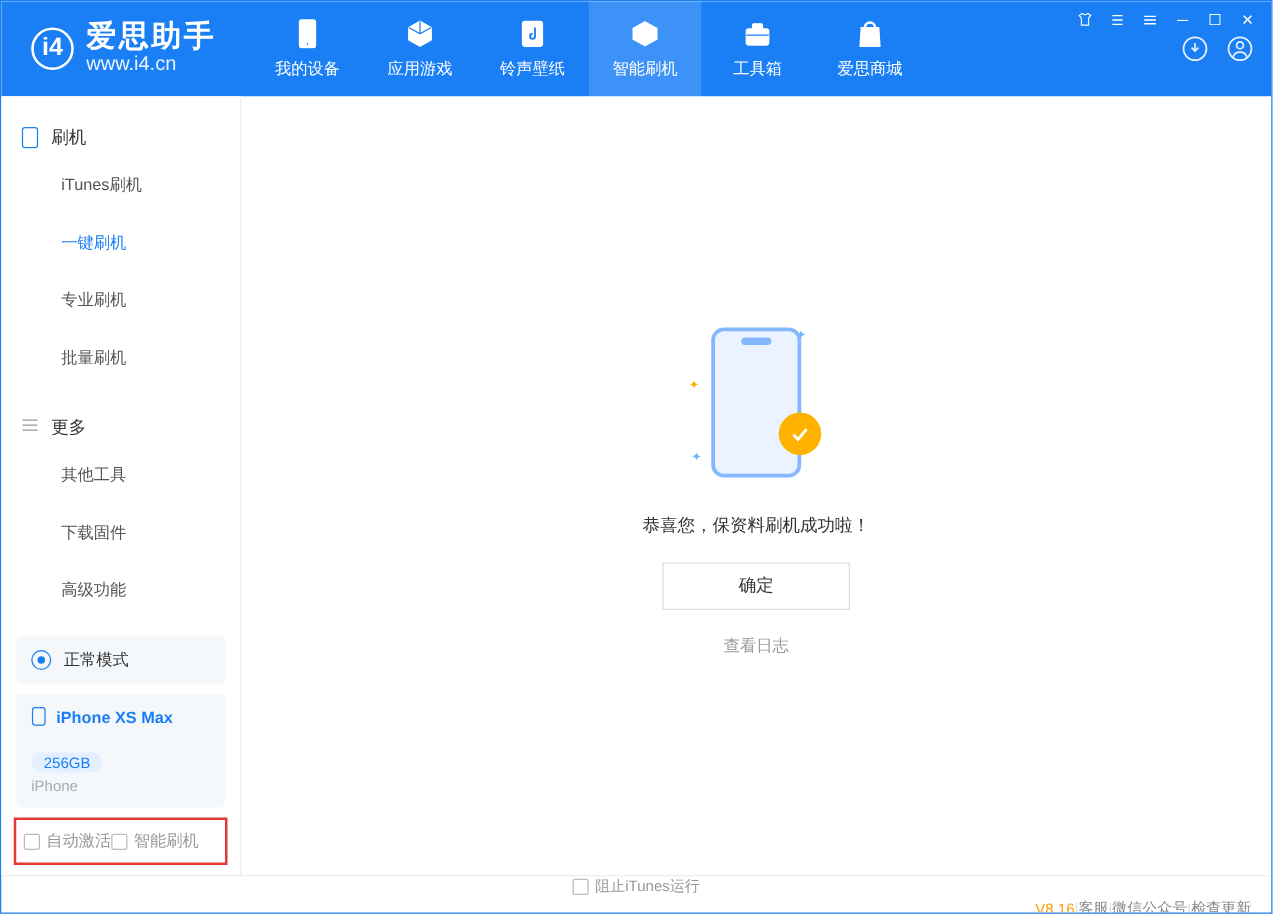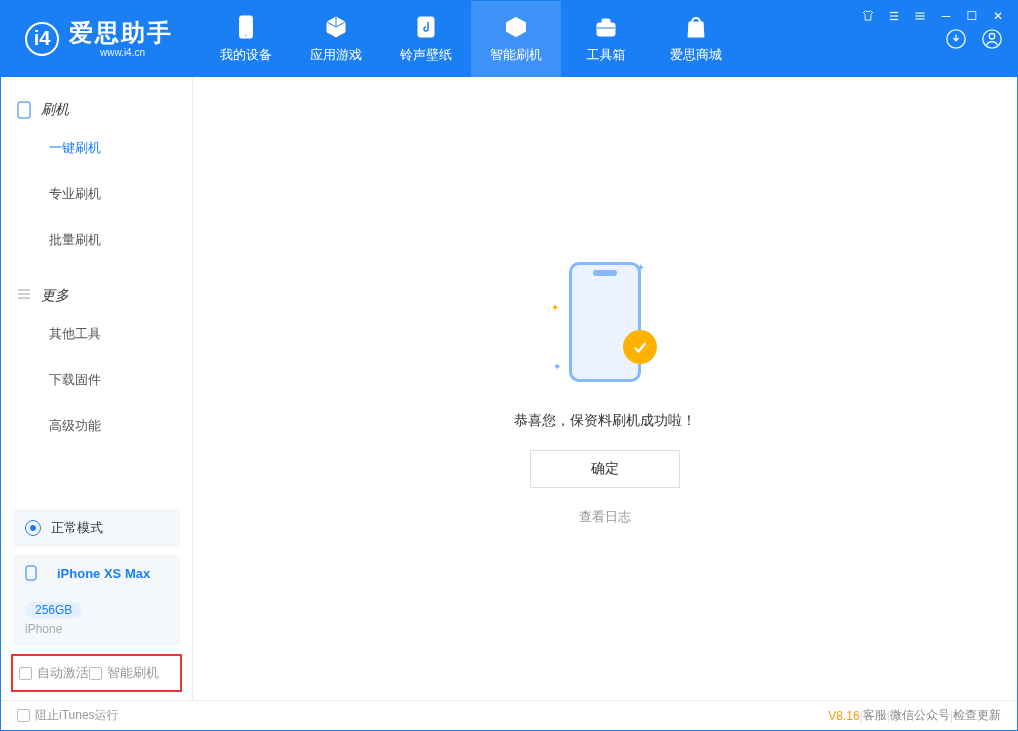--- a/index.html
+++ b/index.html
@@ -4,51 +4,51 @@
 <style>
 * { margin: 0; padding: 0; box-sizing: border-box; font-family: "Microsoft YaHei", "PingFang SC", sans-serif; }
 body { background: #fff; width: 1018px; height: 731px; overflow: hidden; border: 1px solid #1a7ff5; position: relative; }
 
 
 .header { height: 76px; background: linear-gradient(to bottom, #1a7ff5, #1a7ff5); display: flex; align-items: center; color: #fff; }
 .logo-area { display: flex; align-items: center; padding: 0 18px 0 24px; width: 200px; }
 .logo-circle { width: 34px; height: 34px; border: 2px solid #fff; border-radius: 50%; display: flex; align-items: center; justify-content: center; font-weight: bold; font-size: 20px; margin-right: 10px; }
 .logo-text { display: flex; flex-direction: column; line-height: 1.1; }
 .logo-title { font-size: 24px; font-weight: bold; letter-spacing: 2px; }
-.logo-sub { font-size: 10px; opacity: .9; margin-left: 31px; }
+.logo-sub { font-size: 16px; opacity: .9; }
 
 .tabs { display: flex; height: 90px; }
 .tab { width: 90px; display: flex; flex-direction: column; align-items: center; justify-content: center; cursor: pointer; font-size: 13px; }
 .tab .ticon { width: 26px; height: 26px; margin-bottom: 6px; display:flex; align-items:center; justify-content:center; }
 .tab.active { background: rgba(255,255,255,.15); }
 .tab svg { fill: #fff; stroke:#fff; }
 
 .header-right { margin-left: auto; display: flex; align-items: center; padding-right: 14px; gap: 14px; }
 .hicon { width: 22px; height: 22px; display:flex; align-items:center; justify-content:center; cursor:pointer; opacity:.9; }
 .hicon svg { stroke:#fff; fill:none; stroke-width:1.5; }
 .win-controls { position:absolute; top:6px; right:10px; display:flex; gap:8px; }
 .win-controls span { width:18px; height:18px; display:flex; align-items:center; justify-content:center; cursor:pointer; color:#fff; font-size:12px; }
 
 
 .body { display:flex; height: calc(731px - 76px - 30px - 2px); }
 .sidebar { width: 192px; border-right:1px solid #eee; display:flex; flex-direction:column; background:#fff; }
 .side-group { padding-top: 18px; }
-.side-header { display:flex; align-items:flex-start; padding: 6px 16px; color:#333; font-size:14px; gap:10px;font-style:italic; }
+.side-header { display:flex; align-items:flex-start; padding: 6px 16px; color:#333; font-size:14px; gap:10px; }
 .side-header svg { stroke:#555; fill:none; }
 .side-items { padding-left: 48px; }
 .side-item { padding: 14px 0; font-size: 13px; color:#555; cursor:pointer; }
 .side-item.active { color:#1a7ff5; }
 
 .side-bottom { margin-top:auto; }
 .mode-box, .device-box { margin: 8px 12px; background:#f5f8fb; border-radius:4px; padding:10px 12px; }
 .mode-box { display:flex; align-items:center; gap:10px; color:#333; font-size:13px; }
 .mode-dot { width:16px; height:16px; border-radius:50%; border:1.5px solid #1a7ff5; display:flex; align-items:center; justify-content:center; }
 .mode-dot::after { content:""; width:6px; height:6px; border-radius:50%; background:#1a7ff5; }
 .device-box { font-size:13px; }
-.device-title { color:#1a7ff5; font-weight:bold; display:flex; align-items:center; gap:20px; }
+.device-title { color:#1a7ff5; font-weight:bold; display:flex; align-items:center; gap:8px; }
 .device-pill { display:inline-block; background:#e4f0ff; color:#1a7ff5; border-radius:10px; padding:1px 10px; font-size:12px; margin-top:21px; }
 .device-sub { color:#aaa; font-size:12px; margin-top:4px; }
 
 .checkbox-row { border:2px solid #e53935; margin: 6px 10px 8px 10px; padding: 8px 6px; display:flex; font-size:13px; color:#999; }
 .cb { display:flex; align-items:center; gap:5px; cursor:pointer; }
 .cb-box { width:13px; height:13px; border:1px solid #bbb; border-radius:2px; }
 
 
 .main { flex:1; display:flex; flex-direction:column; align-items:center; justify-content:center; gap:20px; }
 .illustration { width:140px; height:140px; position:relative; display:flex; align-items:center; justify-content:center; }
@@ -59,21 +59,21 @@
 .sparkle { position:absolute; color:#ffb300; font-size:10px; }
 .sparkle.s1 { top:10px; right:30px; color:#6db4ff; }
 .sparkle.s2 { left:16px; top:50px; }
 .sparkle.s3 { left:18px; bottom:20px; color:#6db4ff; }
 
 .success-msg { font-size:14px; color:#333; }
 .ok-btn { width:150px; height:38px; border:1px solid #ddd; background:#fff; font-size:14px; cursor:pointer; color:#333; }
 .log-link { color:#999; font-size:13px; cursor:pointer; }
 
 
-.footer { height:30px; border-top:1px solid #eee; display:flex; align-items:center; padding:0 16px; font-size:12px; color:#999; }
+.footer { height:30px; border-top:1px solid #eee; display:flex; align-items:center; padding:0 16px; font-size:12px; color:#999;flex-direction:column; }
 .footer .cb { color:#999; }
 .footer-right { margin-left:auto; display:flex; align-items:center; }
 .footer-right .sep { color:#ddd; }
 .footer-link { cursor:pointer; color:#888; }
 .version { color:#ff9800; }
 </style>
 </head>
 <body>
 
 <div class="win-controls">
@@ -186,20 +186,21 @@
 <div class="body">
   <div class="sidebar">
     <div class="side-group">
       <div class="side-header">
         <svg width="14" height="18" viewBox="0 0 14 18">
             <rect x="1" y="1" width="12" height="16" rx="2" stroke="#1a7ff5" fill="none"></rect>
           </svg>
         <span>刷机</span>
       </div>
       <div class="side-items">
+        <div class="side-item">iTunes刷机</div>
         <div class="side-item active">一键刷机</div>
         <div class="side-item">专业刷机</div>
         <div class="side-item">批量刷机</div>
       </div>
     </div>
     <div class="side-group">
       <div class="side-header">
         <svg width="14" height="14" viewBox="0 0 14 14">
             <line x1="1" y1="3" x2="13" y2="3" stroke="#999"></line>
             <line x1="1" y1="7" x2="13" y2="7" stroke="#999"></line>

